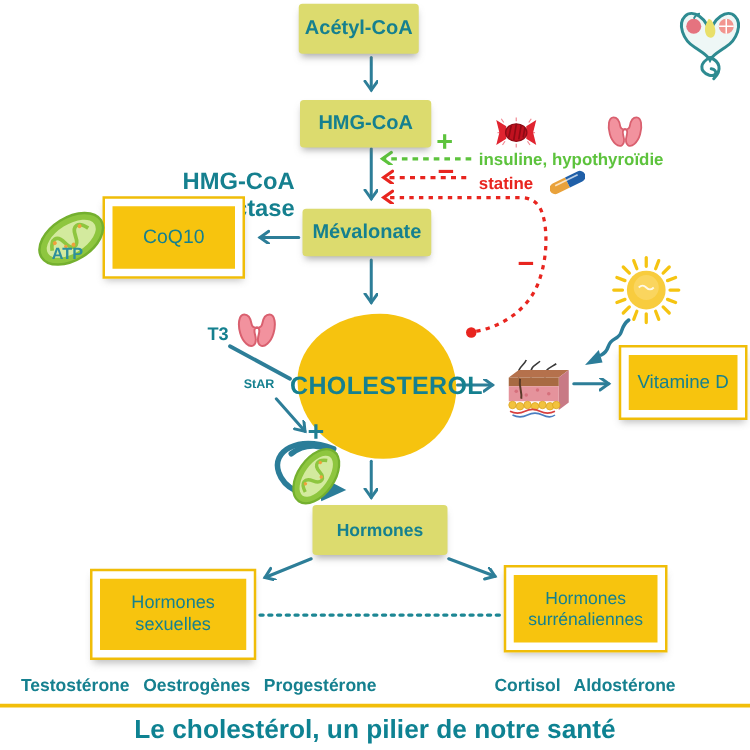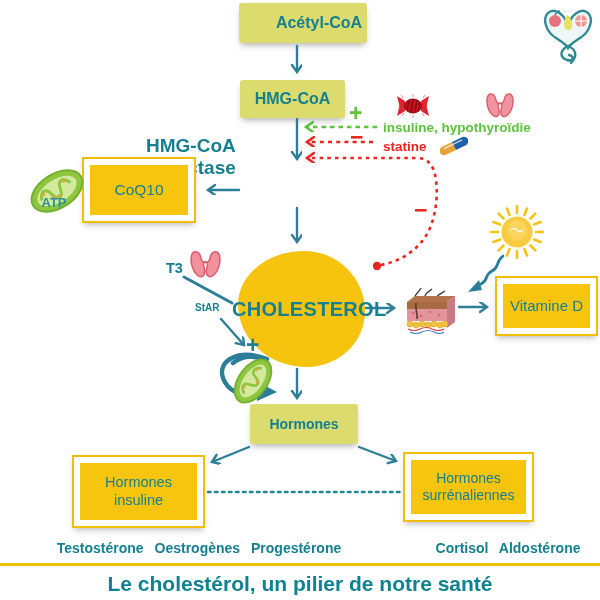--- a/index.html
+++ b/index.html
@@ -16,21 +16,21 @@
            box-shadow:0 4px 6px -2px rgba(110,110,110,.45);box-sizing:border-box;}
   .goldbox .inner{width:100%;height:100%;background:#f7c40e;display:flex;flex-direction:column;
                   align-items:center;justify-content:center;color:#15808f;font-weight:normal;
                   text-align:center;line-height:1.2;}
   .lbl{position:absolute;color:#15808f;font-weight:bold;}
   .green{color:#5dc33d;}
   .red{color:#e8251f;}
   .blob{position:absolute;left:238px;top:251px;width:127px;height:116px;background:#f6c30f;
         border-radius:52% 48% 46% 54% / 46% 52% 48% 54%;}
   .sign{position:absolute;font-weight:bold;line-height:1;}
-  .examples{word-spacing:7px;padding-left:40px;}
+  .examples{word-spacing:7px;}
   .goldrule{position:absolute;left:0;top:563px;width:600px;height:3px;background:#f2be0a;}
   .title{position:absolute;left:0;top:572px;width:600px;text-align:center;color:#0e8292;
          font-weight:bold;font-size:21px;}
 </style>
 </head>
 <body>
 
 <div class="canvas">
 
   <svg class="abs" width="600" height="600" viewBox="0 0 600 600" style="left:0;top:0;">
@@ -80,30 +80,33 @@
   <svg class="abs" style="left:540px;top:4px;" width="56" height="62" viewBox="0 0 56 62">
     <path d="M28 24 C 26 10 14 3 8 9 C 2 15 6 28 16 34 C 22 38 26 40 28 44 C 30 40 34 38 40 34 C 50 28 54 15 48 9 C 42 3 30 10 28 24 Z" fill="#eef7f6" stroke="#2e8b91" stroke-width="2.4"></path>
     <circle cx="15" cy="17" r="6" fill="#e5737f"></circle>
     <path d="M15 11 q2 -4 5 -4" stroke="#2e8b91" stroke-width="1.5" fill="none"></path>
     <path d="M27 11 C 24 16 23 20 25 24 C 27 27 31 27 32 23 C 33 19 31 15 29 12 Z" fill="#e9e06a"></path>
     <circle cx="41" cy="17" r="6" fill="#f2958f"></circle>
     <path d="M41 11 v12 M35 17 h12" stroke="#ffffff" stroke-width="1.2"></path>
     <path d="M28 42 C 20 46 19 53 27 56 C 33 58 35 52 29 51 M28 42 C 36 45 38 52 31 59" stroke="#2e8b91" stroke-width="2.4" fill="none" stroke-linecap="round"></path>
   </svg>
 
-  <div class="ygbox" style="left:239px;top:3px;width:96px;height:40px;font-size:16px;padding-left:32px;">
+  <div class="ygbox" style="left:239px;top:3px;width:96px;height:40px;font-size:16px;">
     <span>Acétyl-CoA</span>
   </div>
 
   <div class="ygbox" style="left:240px;top:80px;width:105px;height:38px;font-size:16px;">
     <span>HMG-CoA</span>
   </div>
 
   <div class="lbl" style="left:146px;top:135px;width:148px;text-align:left;font-size:19px;">HMG-CoA réductase</div>
 
+  <div class="ygbox" style="left:242px;top:167px;width:103px;height:38px;font-size:16px;">
+    <span>Mévalonate</span>
+  </div>
 
   <div class="goldbox" style="left:82px;top:157px;width:114px;height:66px;">
     <div class="inner" style="font-size:15.5px;">
       <span>CoQ10</span>
     </div>
   </div>
 
   <svg class="abs" style="left:26px;top:166px;transform:rotate(-32deg);" width="62" height="50" viewBox="0 0 62 42">
     <ellipse cx="31" cy="21" rx="28" ry="17" fill="#8ec63f" stroke="#74b02f" stroke-width="2"></ellipse>
     <ellipse cx="31" cy="21" rx="22" ry="11.5" fill="#d3ea9e"></ellipse>
@@ -203,21 +206,21 @@
     </div>
   </div>
 
   <div class="ygbox" style="left:250px;top:404px;width:108px;height:40px;font-size:14px;">
     <span>Hormones</span>
   </div>
 
   <div class="goldbox" style="left:72px;top:455px;width:133px;height:73px;">
     <div class="inner" style="font-size:14.5px;">
       <span>Hormones</span>
-      <span>insuline</span>
+      <span>sexuelles</span>
     </div>
   </div>
 
   <div class="goldbox" style="left:403px;top:452px;width:131px;height:70px;">
     <div class="inner" style="font-size:14px;">
       <span>Hormones</span>
       <span>surrénaliennes</span>
     </div>
   </div>
 

